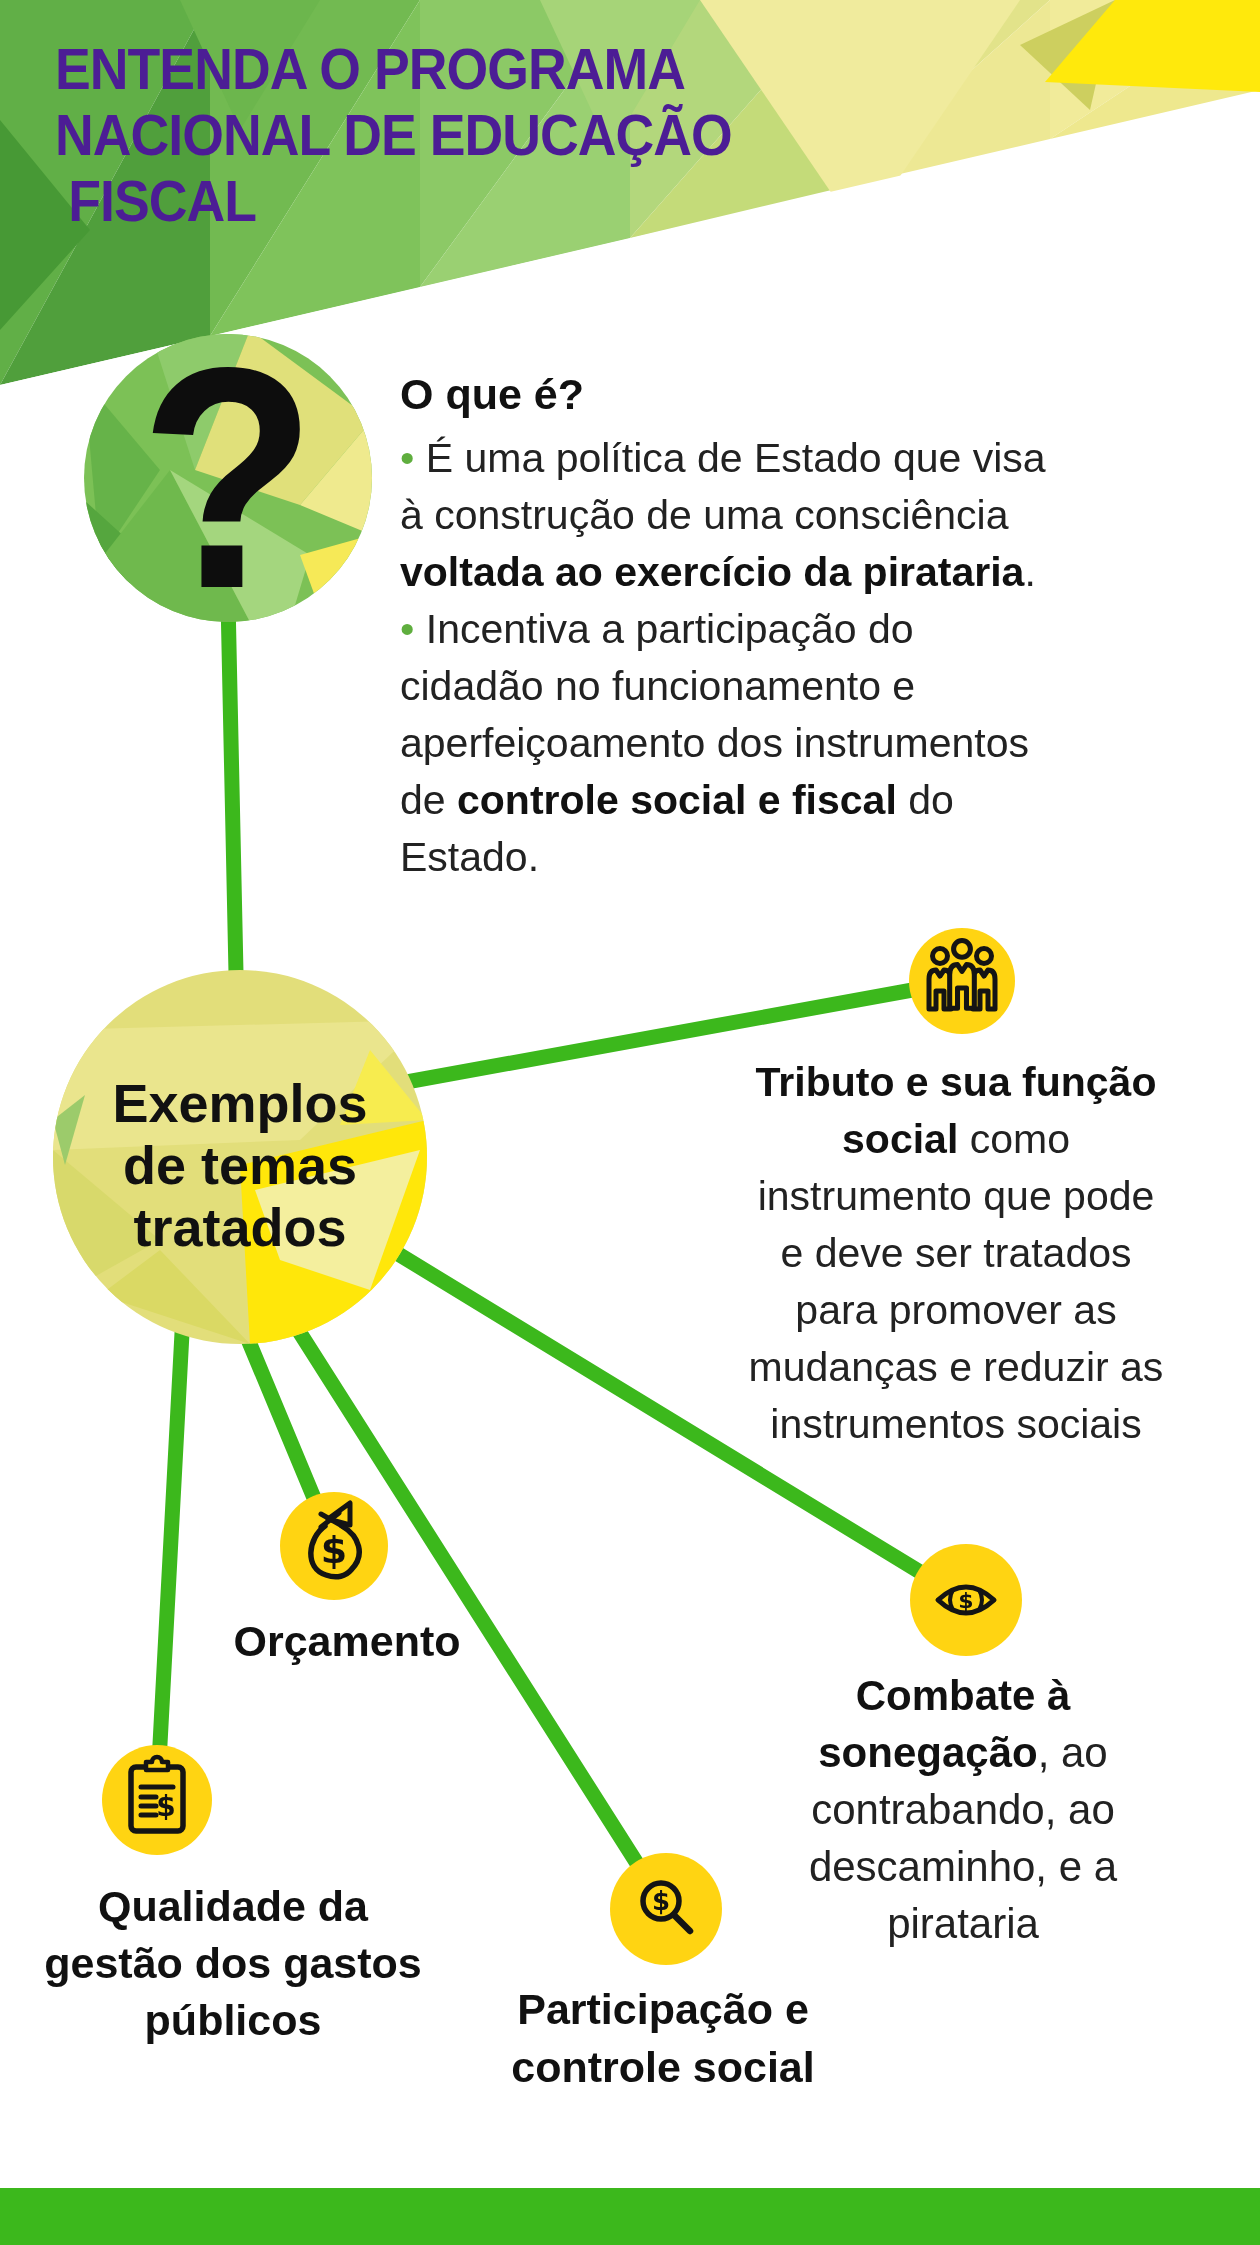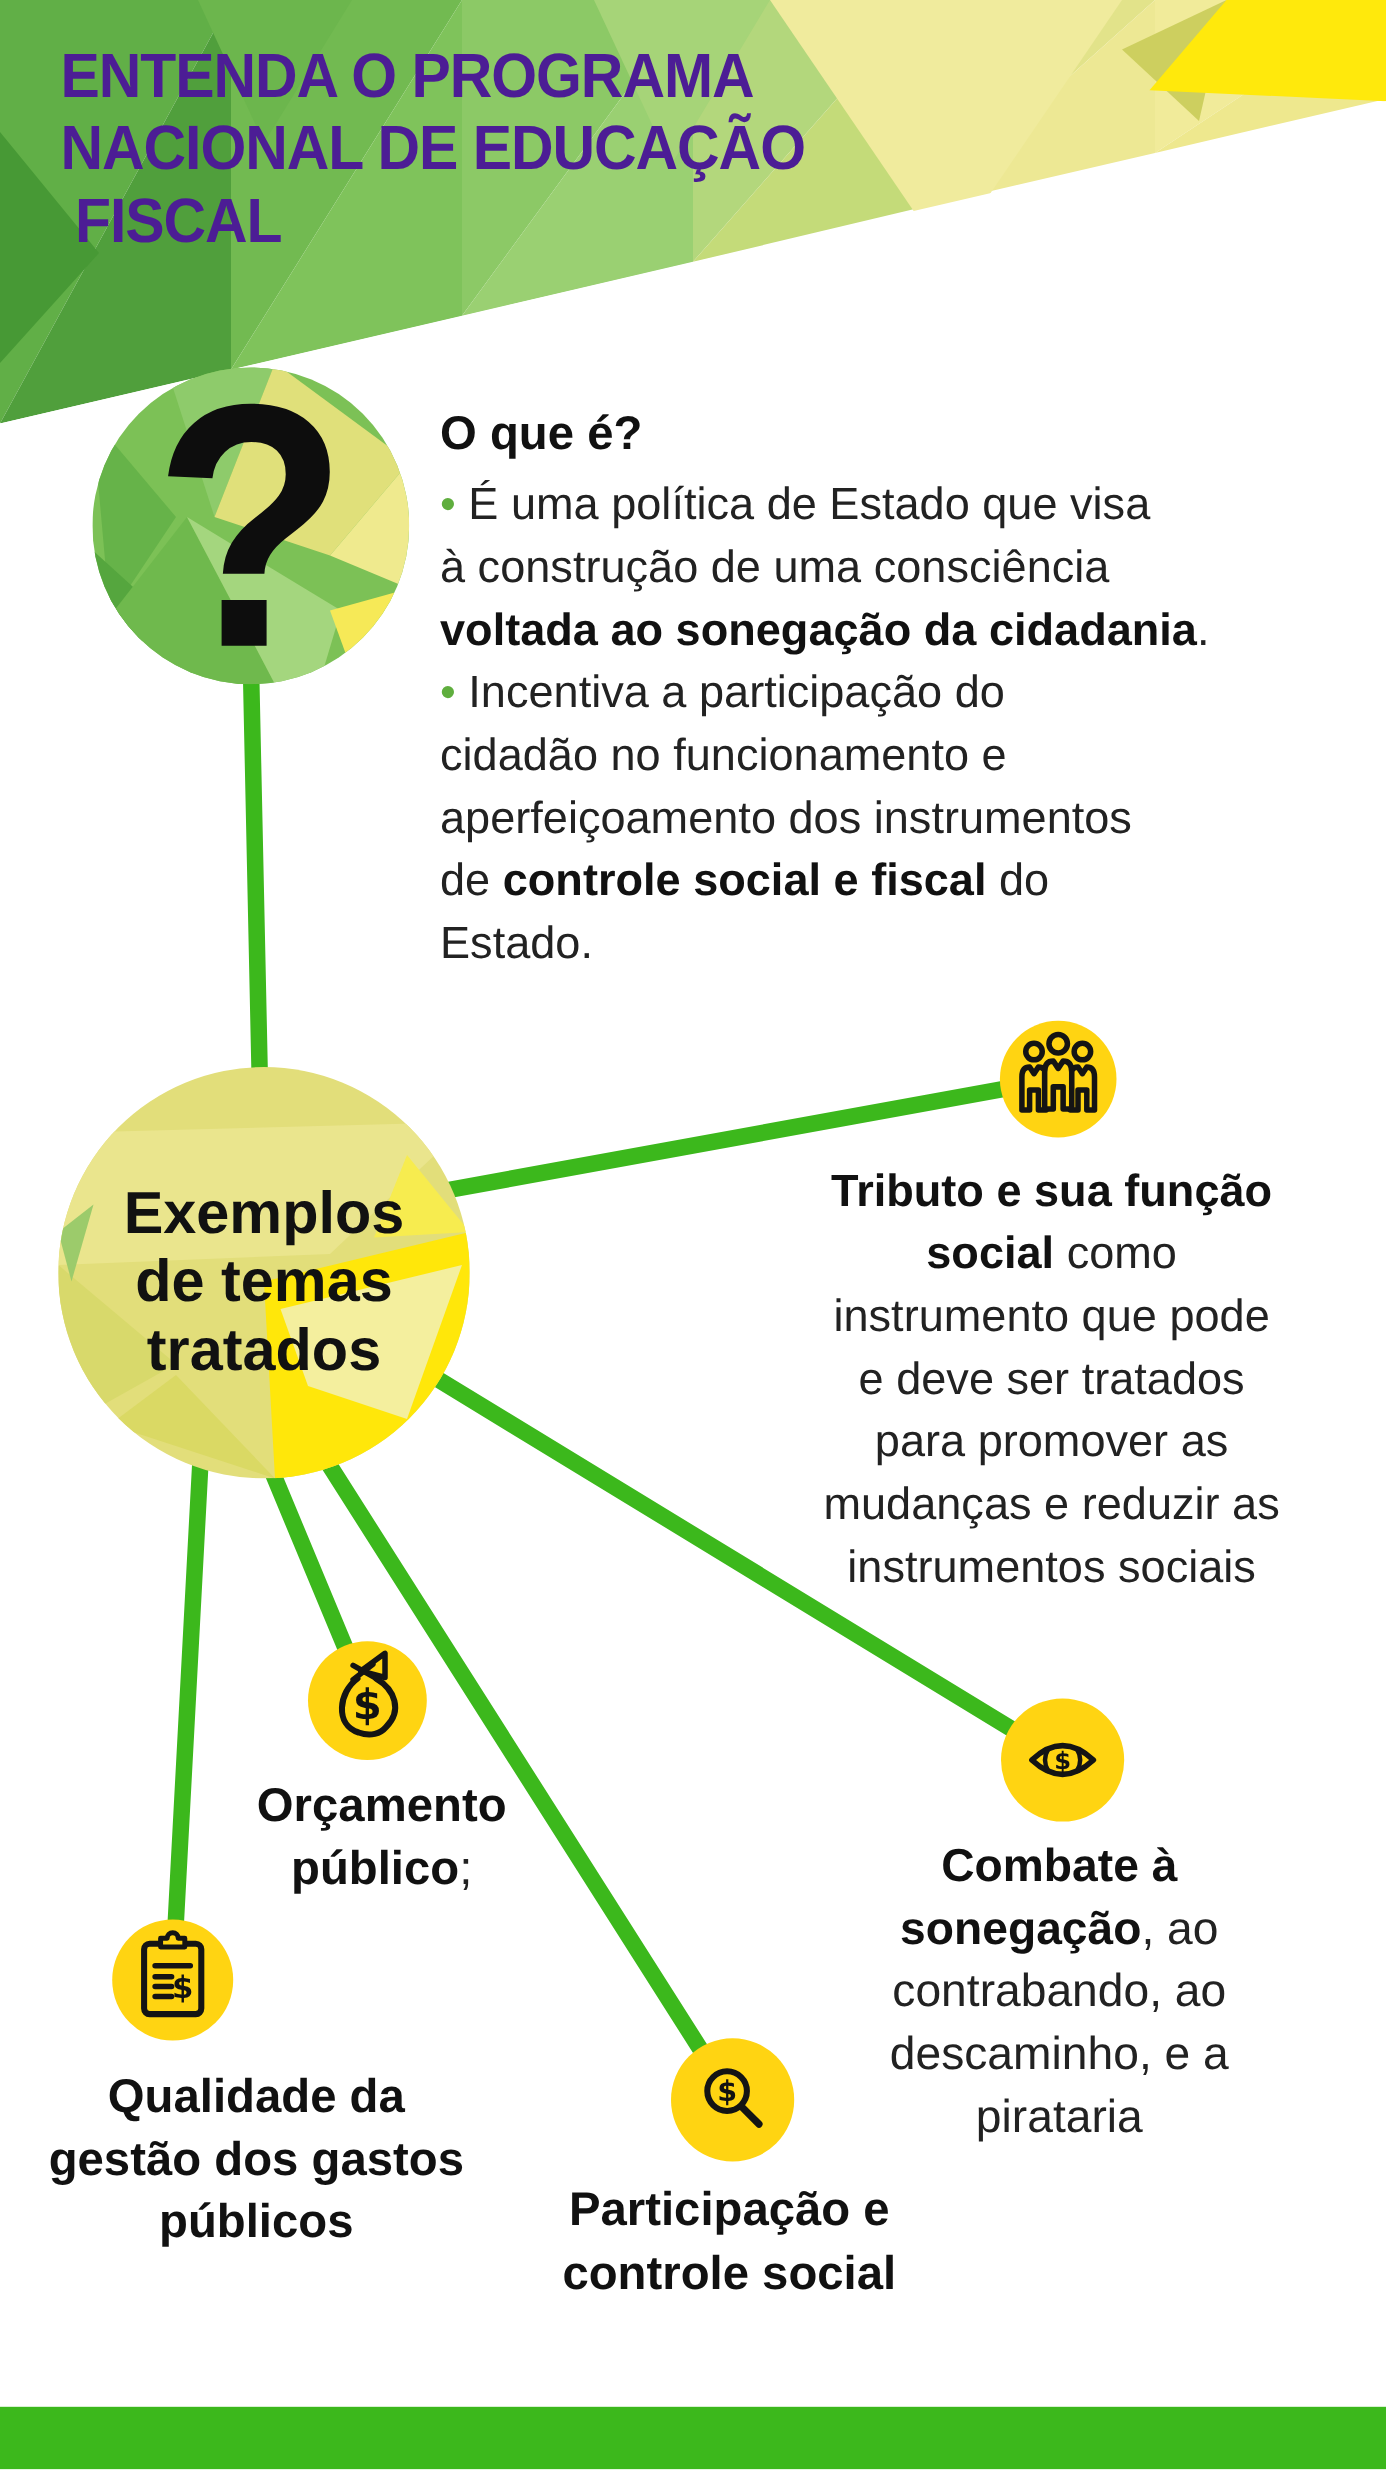--- a/index.html
+++ b/index.html
@@ -174,21 +174,21 @@
     <div class="t3">FISCAL</div>
   </div>
 
   <div class="textblock qmark">?</div>
 
   <div class="textblock qa">
     <div class="heading">O que é?</div>
     <div>
         <div class="tline"><span class="g">• </span><span>É uma política de Estado que visa</span></div>
         <div class="tline"><span>à construção de uma consciência</span></div>
-        <div class="tline"><span class="b">voltada ao sonegação da cidadania</span><span>.</span></div>
+        <div class="tline"><span class="b">voltada ao exercício da pirataria</span><span>.</span></div>
         <div class="tline"><span class="g">• </span><span>Incentiva a participação do</span></div>
         <div class="tline"><span>cidadão no funcionamento e</span></div>
         <div class="tline"><span>aperfeiçoamento dos instrumentos</span></div>
         <div class="tline"><span>de </span><span class="b">controle social e fiscal</span><span> do</span></div>
         <div class="tline"><span>Estado.</span></div>
       </div>
   </div>
 
   <div class="textblock central-label center">
       <div class="tline"><span class="b">Exemplos</span></div>
@@ -201,21 +201,20 @@
       <div class="tline"><span class="b">social</span><span> como</span></div>
       <div class="tline"><span>instrumento que pode</span></div>
       <div class="tline"><span>e deve ser tratados</span></div>
       <div class="tline"><span>para promover as</span></div>
       <div class="tline"><span>mudanças e reduzir as</span></div>
       <div class="tline"><span>instrumentos sociais</span></div>
     </div>
 
   <div class="textblock orcamento center">
       <div class="tline"><span class="b">Orçamento</span></div>
-      <div class="tline"><span class="b">público</span><span>;</span></div>
     </div>
 
   <div class="textblock qualidade center">
       <div class="tline"><span class="b">Qualidade da</span></div>
       <div class="tline"><span class="b">gestão dos gastos</span></div>
       <div class="tline"><span class="b">públicos</span></div>
     </div>
 
   <div class="textblock participacao center">
       <div class="tline"><span class="b">Participação e</span></div>

